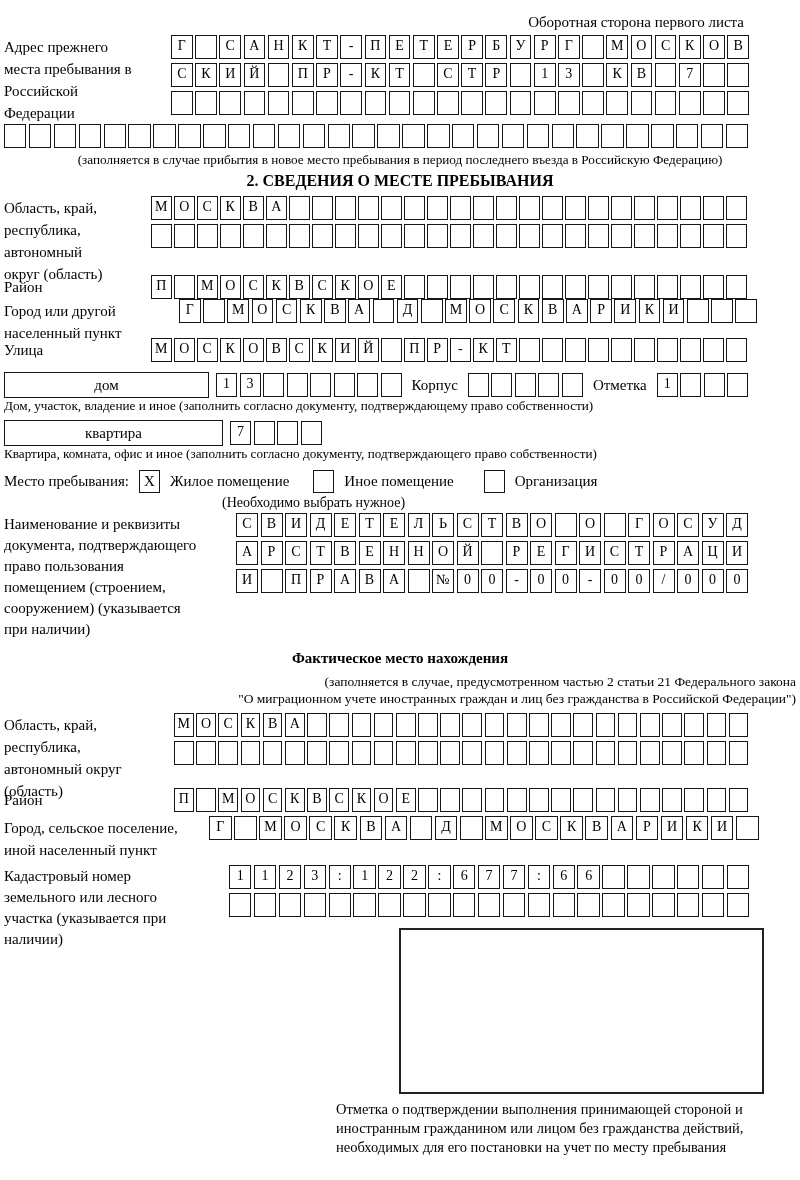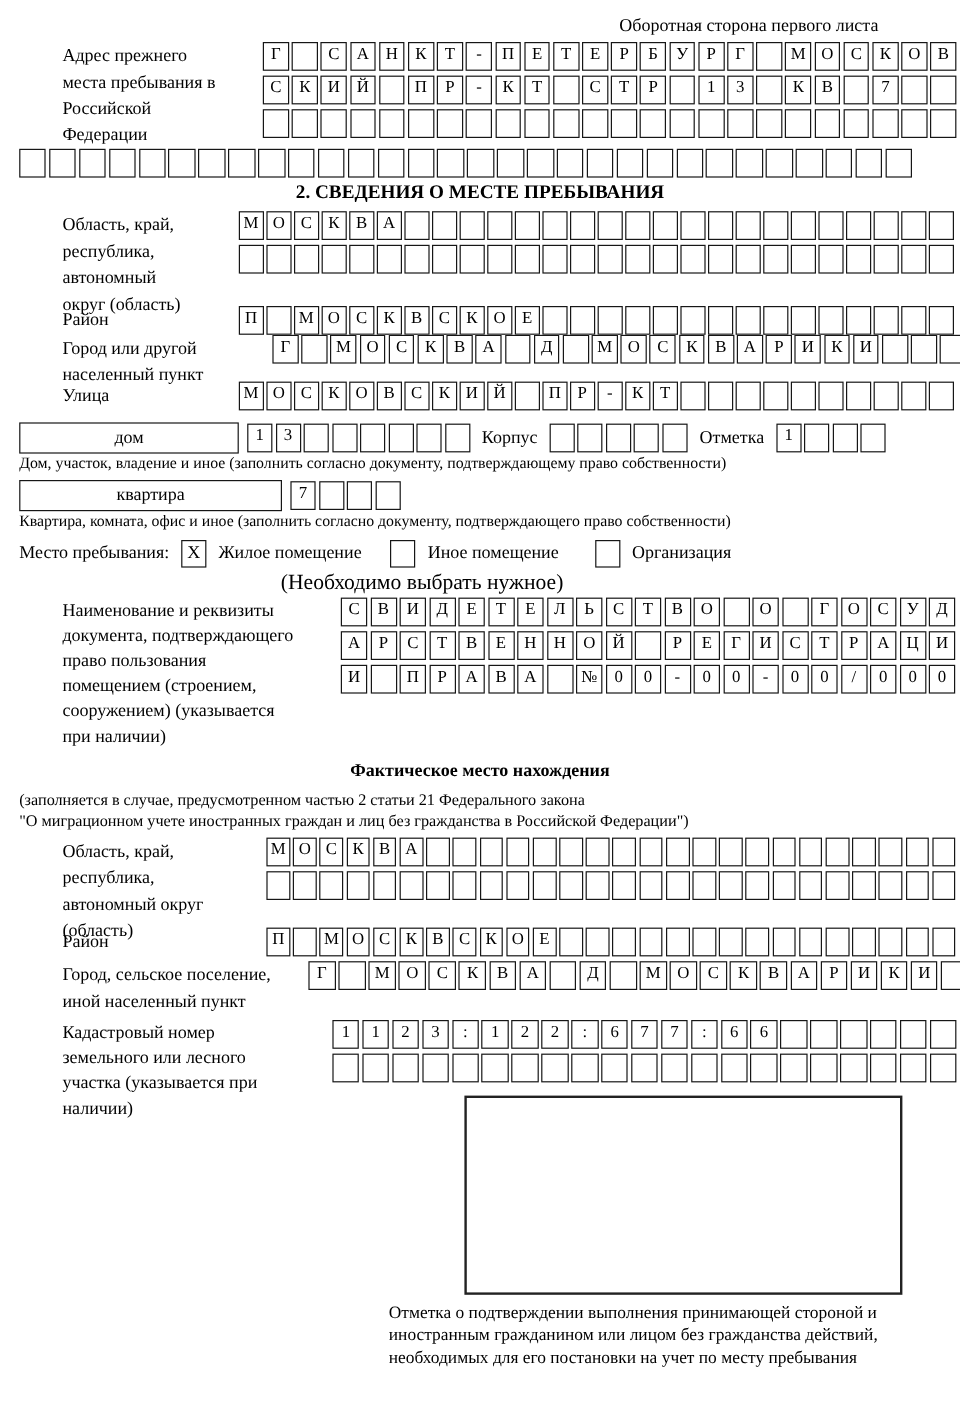--- a/index.html
+++ b/index.html
@@ -3,25 +3,25 @@
 <meta charset="utf-8">
 <style>
   * { box-sizing: border-box; }
   html,body { margin:0; padding:0; }
   body {
     width:800px; height:1180px; overflow:hidden;
     background:#ffffff; color:#000;
     font-family:"Liberation Serif", serif;
     font-size:15px;
   }
-  .page { padding:0 16px; position:relative; }
+  .page { padding:0 4px; position:relative; }
 
   .hdr { text-align:right; padding:14px 52px 0 0; font-size:15px; }
 
-  .field { display:flex; align-items:flex-start;margin-left:36px; }
+  .field { display:flex; align-items:flex-start; }
   .flabel { flex:none; line-height:22px; padding-top:1px; }
   .w130 { width:130px; margin-right:37px; }
   .w110 { width:112px; margin-right:35px; }
   .w140 { width:142px; margin-right:33px; }
   .w200 { width:200px; margin-right:32px; line-height:21px; }
   .wf130 { width:132px; margin-right:38px; }
   .wf190 { width:190px; margin-right:15px; }
   .wk185 { width:185px; margin-right:40px; line-height:21px; }
   .rows { flex:1; }
 
@@ -49,34 +49,34 @@
   .mt-n14 { margin-top:-14px; }
   .mt6    { margin-top:6px; }
   .mt4    { margin-top:4px; }
 
   .domrow { display:flex; align-items:center; gap:7px; margin-top:6px; }
   .domrow .cellrow { margin-bottom:0; }
   .namedbox {
     flex:none; height:26px; border:1.8px solid #161616;
     display:flex; align-items:center; justify-content:center; font-size:15px;
   }
-  .nb-dom { width:183px; }
+  .nb-dom { width:205px; }
   .nb-kv  { width:219px; }
   .inline-label { flex:none; padding:0 3px; }
 
   .stayrow { display:flex; align-items:center; margin-top:8px; }
   .cbox {
     flex:none; width:21px; height:23px; border:1.8px solid #161616;
     display:inline-flex; align-items:center; justify-content:center;
     font-size:15px; margin:0 10px;
   }
-  .stay-note { font-size:18px; margin:2px 0 2px 218px; }
+  .stay-note { font-size:14px; margin:2px 0 2px 218px; }
 
   .fact-title { text-align:center; font-weight:bold; font-size:15px; margin:10px 0 6px 0; }
-  .fact-cap { text-align:left; font-size:13.5px; line-height:17px; }
+  .fact-cap { text-align:right; font-size:13.5px; line-height:17px; }
 
   .stampwrap { margin-top:-22px; }
   .stampbox { width:365px; height:166px; border:2px solid #222; margin:0 32px 0 auto; background:#fff; }
   .stampcap { width:452px; margin:6px 8px 0 auto; text-align:left; font-size:14.5px; line-height:19px; }
 </style>
 </head>
 <body>
 
 <div class="page">
 
@@ -190,20 +190,21 @@
       <span class="cell"></span>
       <span class="cell"></span>
       <span class="cell"></span>
       <span class="cell"></span>
       <span class="cell"></span>
       <span class="cell"></span>
       <span class="cell"></span>
       <span class="cell"></span>
       <span class="cell"></span>
     </div>
+  <div class="caption center">(заполняется в случае прибытия в новое место пребывания в период последнего въезда в Российскую Федерацию)</div>
 
   <div class="sec-title">2. СВЕДЕНИЯ О МЕСТЕ ПРЕБЫВАНИЯ</div>
 
   <div class="field">
     <div class="flabel w110">Область, край, республика, автономный округ (область)</div>
     <div class="rows">
       <div class="cellrow rw-c">
           <span class="cell">М</span>
           <span class="cell">О</span>
           <span class="cell">С</span>

